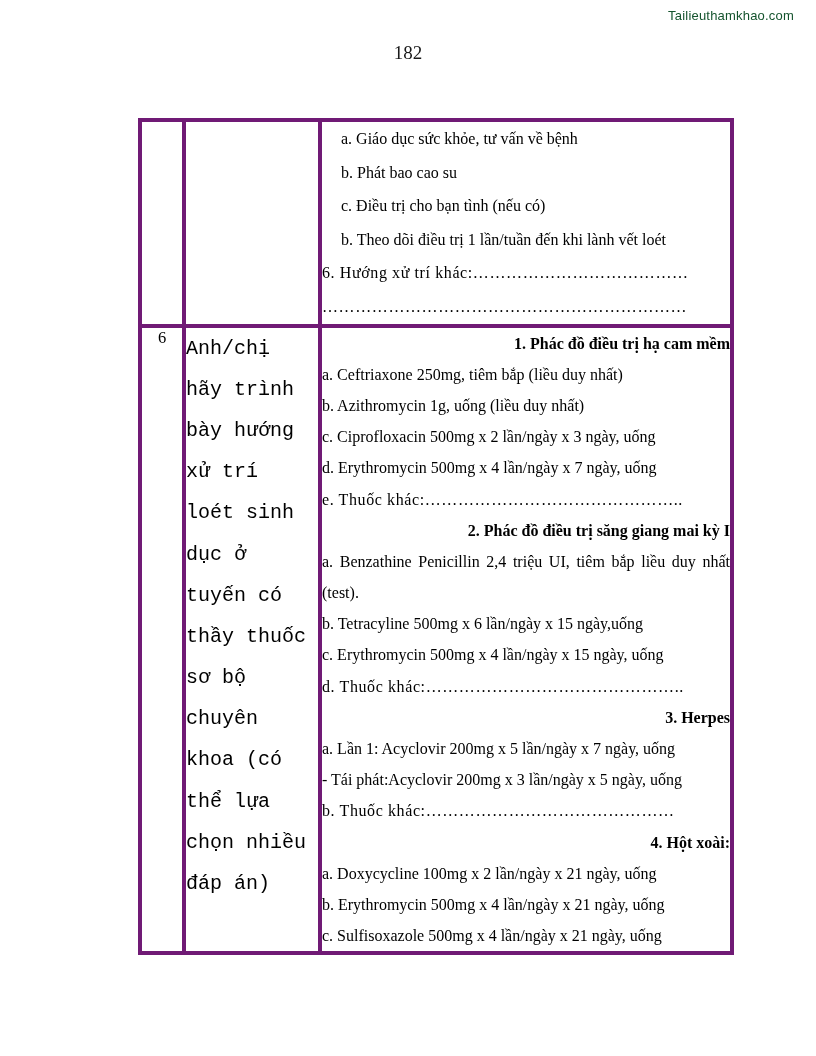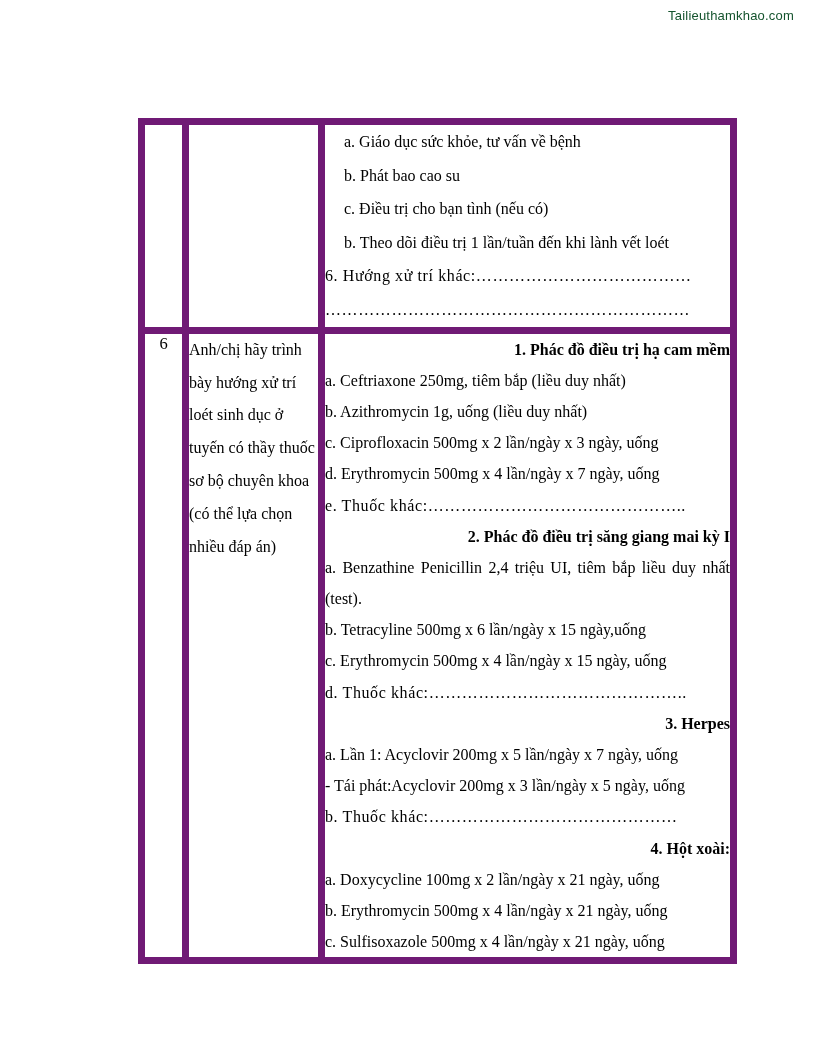--- a/index.html
+++ b/index.html
@@ -41,38 +41,39 @@
   }
   .doc-table {
     position: absolute;
     left: 138px;
     top: 118px;
     width: 592px;
     border-collapse: collapse;
     table-layout: fixed;
   }
   .doc-table td {
-    border: 7px solid #701a75;
+    border: 4px solid #701a75;
     vertical-align: top;
     padding: 0;
     background: #ffffff;
   }
   .col-num { width: 44px; }
   .col-question { width: 136px; }
   .col-answer { width: 412px; }
 
   .cell-num {
     text-align: center;
     vertical-align: middle;
     font-size: 16.5px;
   }
   .cell-question {
     padding: 10px 8px 10px 10px;
-    font-size: 16px;
+    font-size: 20px;
     line-height: 2.06;
+    font-family: Liberation Mono, monospace;
   }
   .cell-answer {
     padding: 9px 8px 10px 10px;
     font-size: 16px;
     line-height: 1.95;
   }
   .cell-answer-top {
     padding: 12px 8px 10px 10px;
     font-size: 16px;
     line-height: 2.1;
@@ -91,20 +92,21 @@
     display: block;
   }
 </style>
 </head>
 <body>
 
 <div class="page">
 
   <div class="watermark">Tailieuthamkhao.com</div>
 
+  <div class="page-number">182</div>
 
   <table class="doc-table">
     <colgroup>
       <col class="col-num">
       <col class="col-question">
       <col class="col-answer">
     </colgroup>
     <tbody>
 
       <tr>

